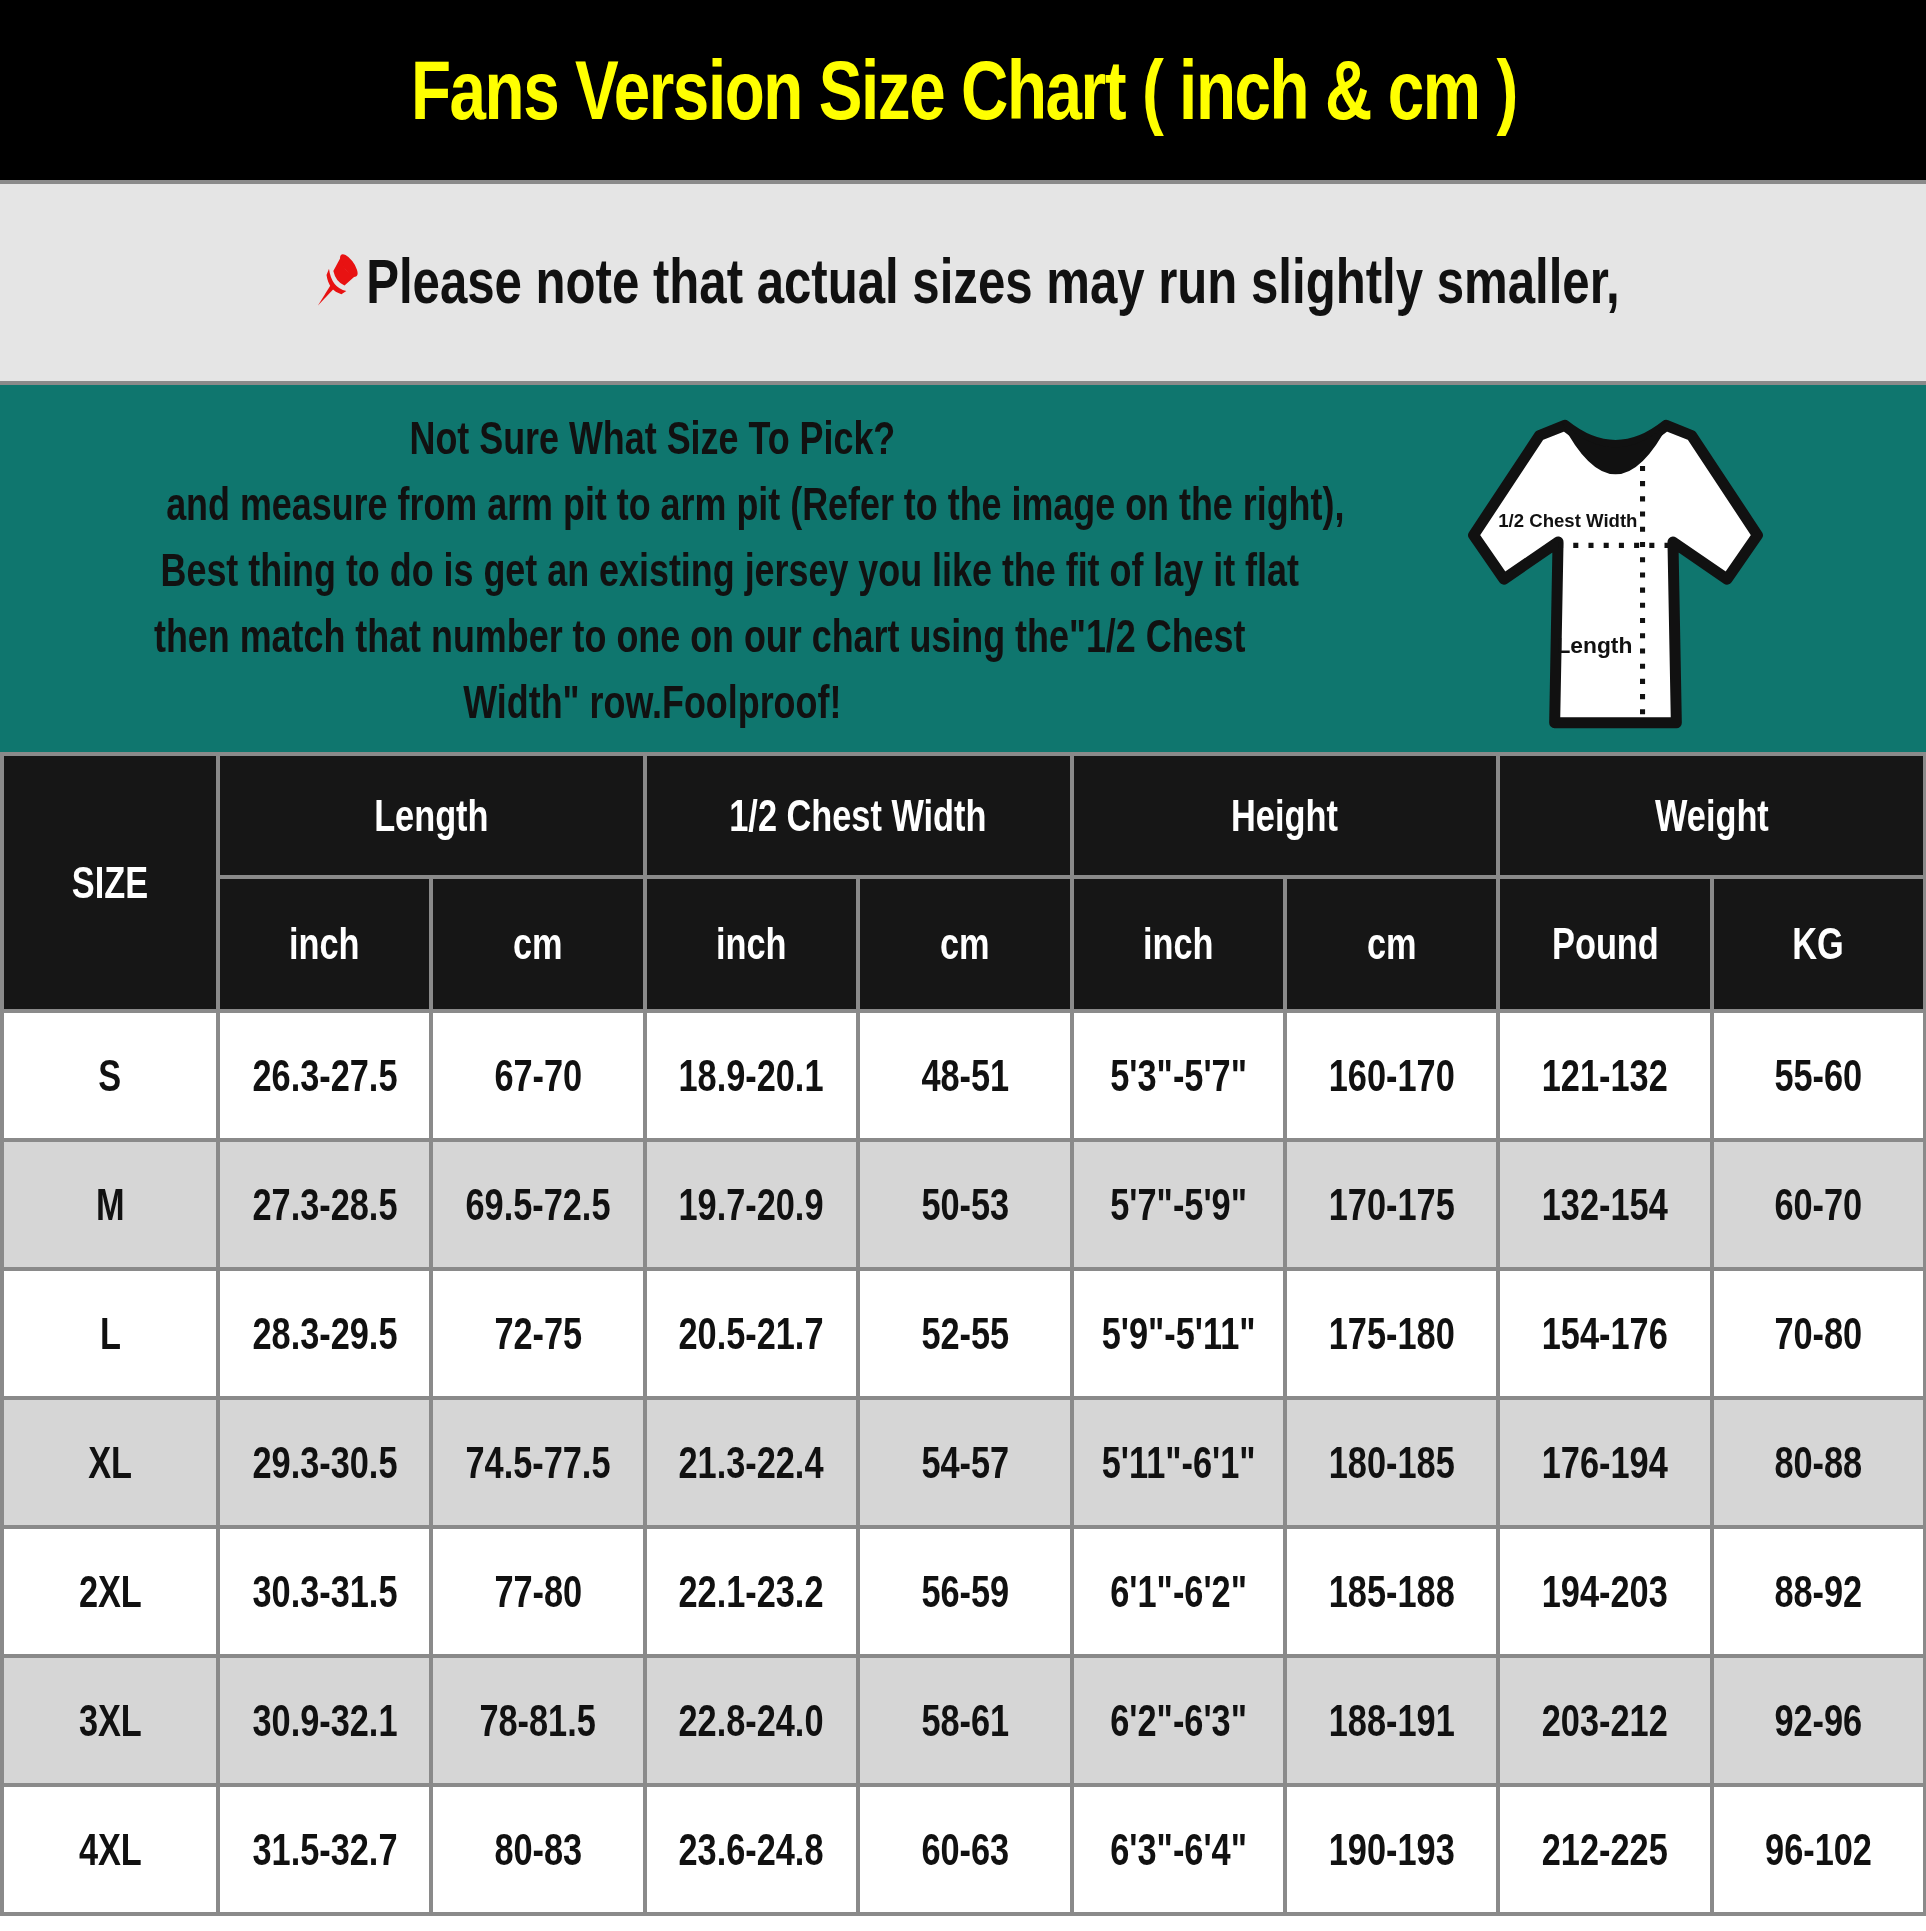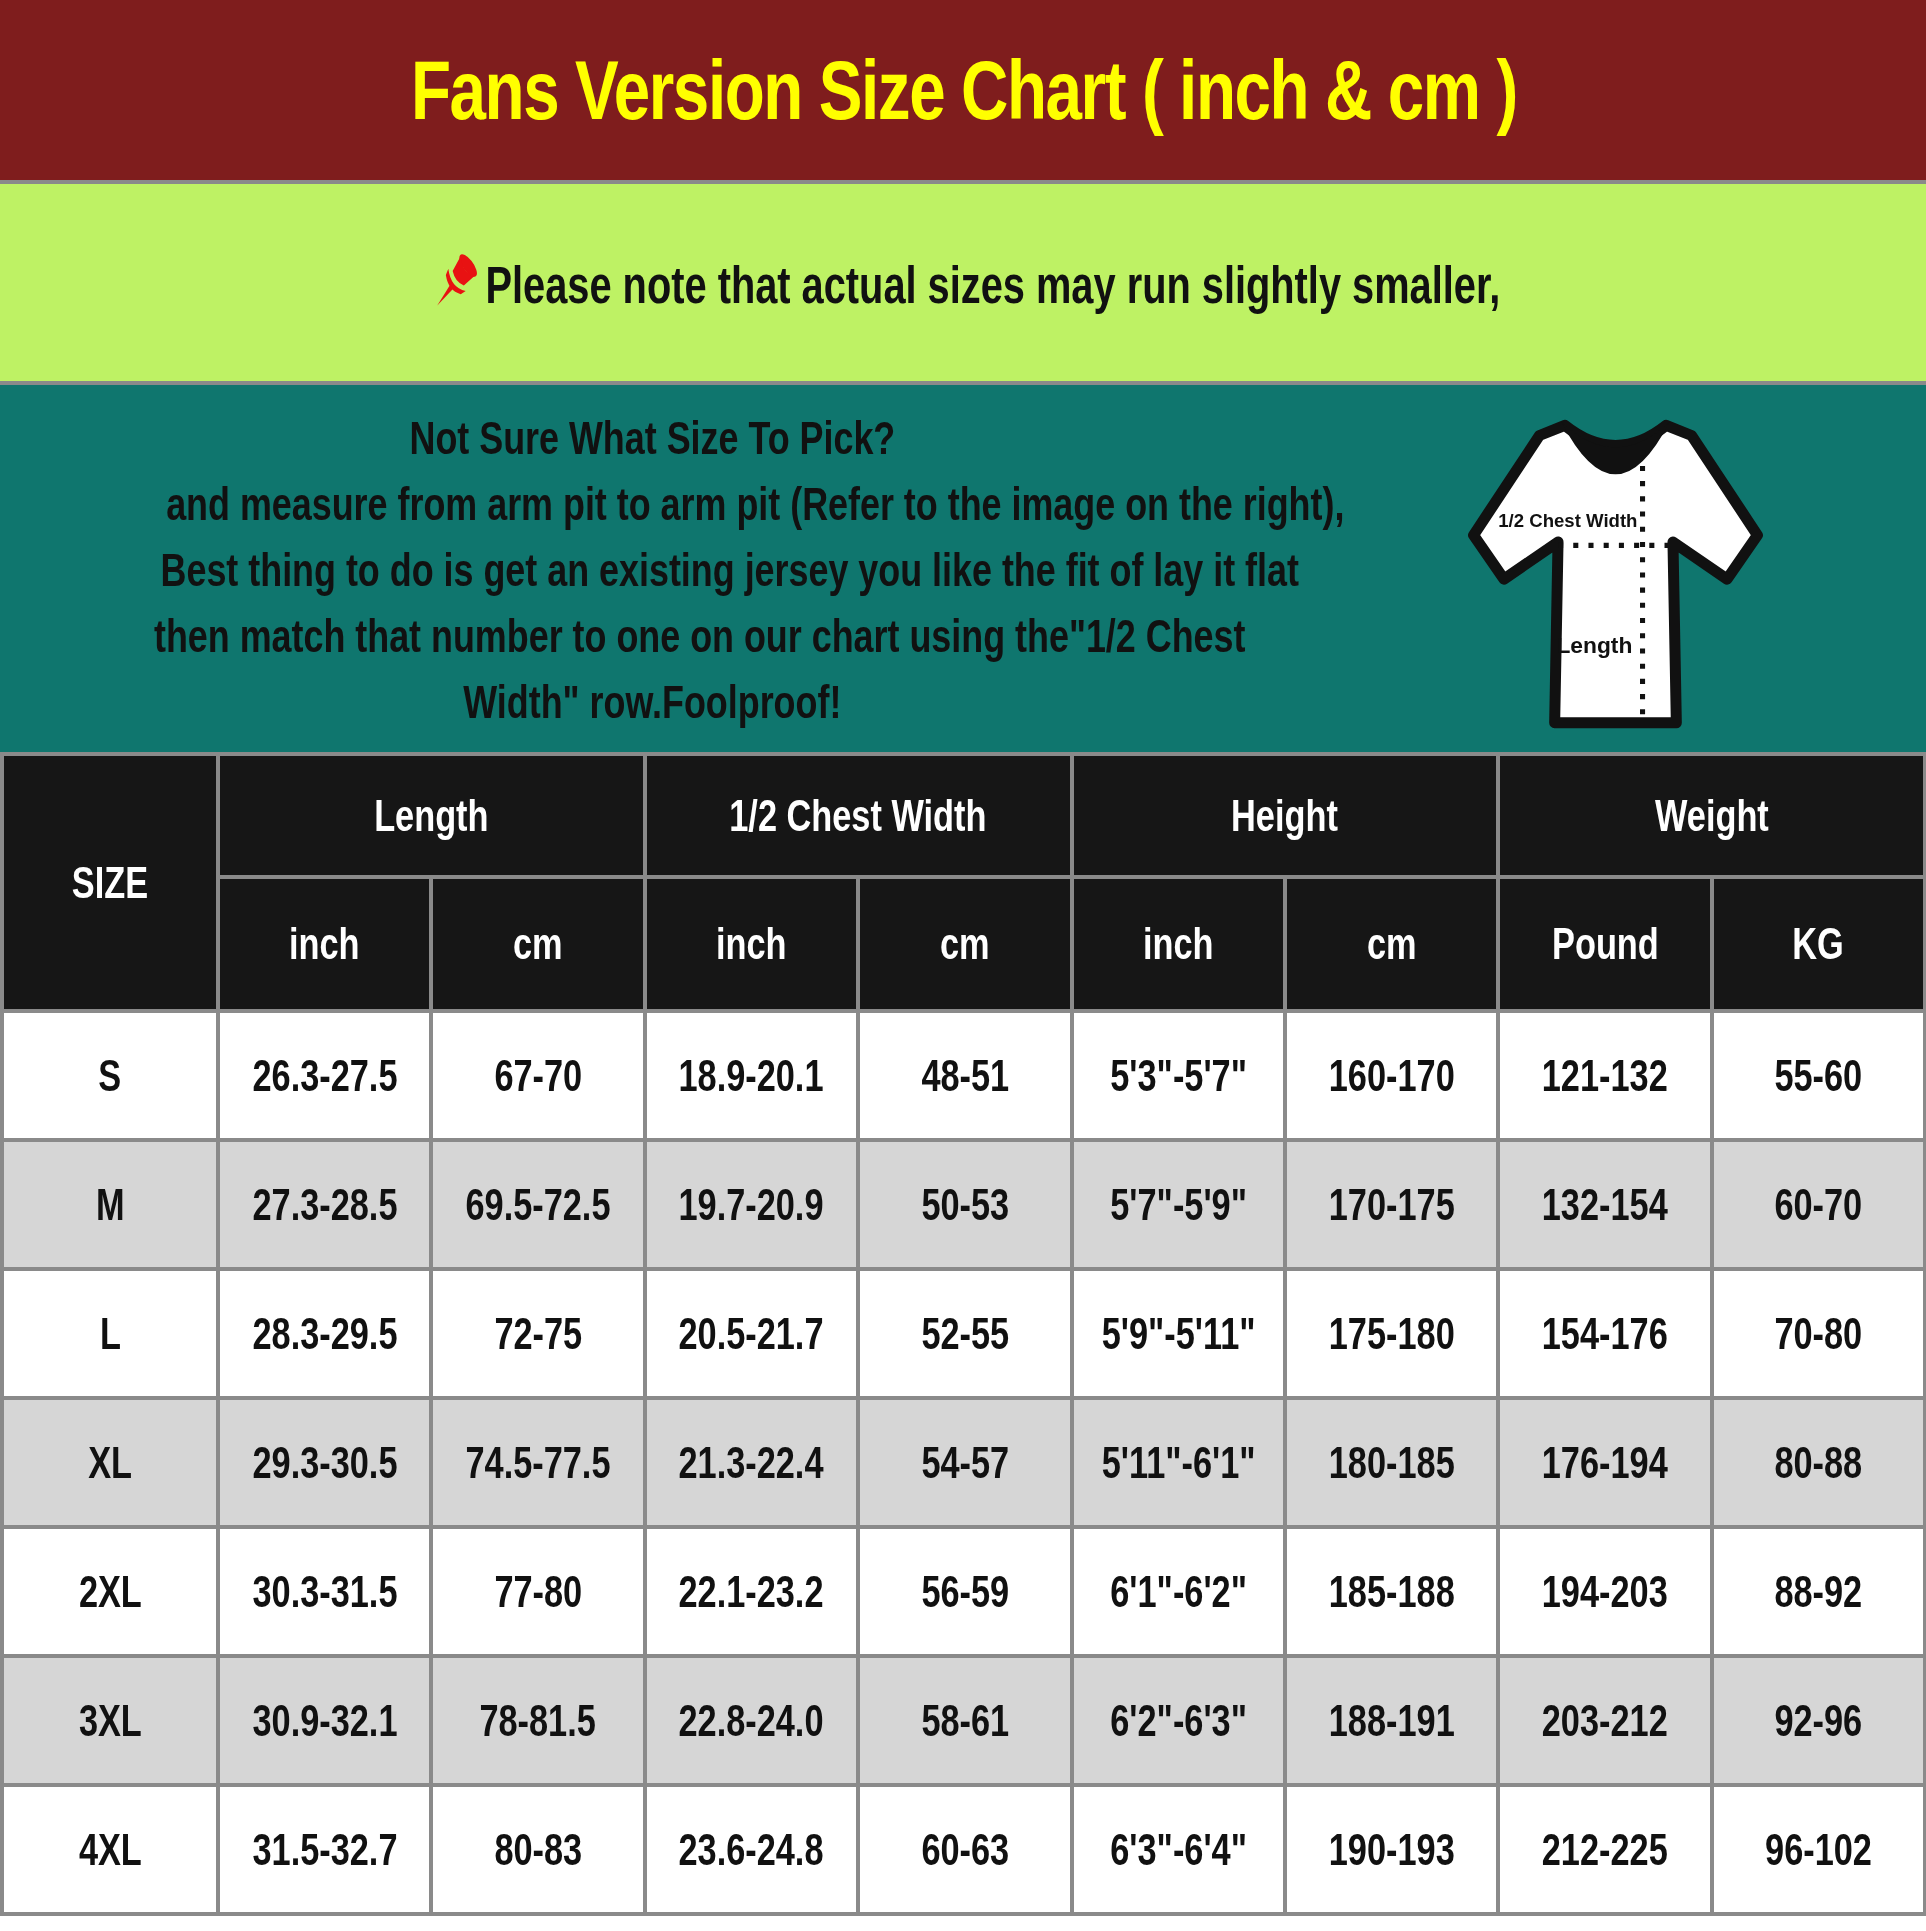--- a/index.html
+++ b/index.html
@@ -3,29 +3,29 @@
 <meta charset="utf-8">
 <style>
   html,body{margin:0;padding:0;}
   body{
     width:1927px;height:1931px;overflow:hidden;background:#ffffff;
     font-family:"Liberation Sans","DejaVu Sans",sans-serif;font-weight:bold;color:#111;
   }
   .cx{display:inline-block;transform:scaleX(.78);transform-origin:center;white-space:nowrap;}
   
   .title-bar{
-    height:180px;background:#7f1d1d;border-bottom:4.6px solid #8a8a8a;
+    height:180px;background:#000000;border-bottom:4.6px solid #8a8a8a;
     display:flex;align-items:center;justify-content:center;
   }
   .title-bar .t{color:#ffff00;font-size:84px;letter-spacing:-1.8px;}
   
   .note{
-    height:197px;background:#bef264;border-bottom:4.6px solid #8a8a8a;
+    height:197px;background:#e5e5e5;border-bottom:4.6px solid #8a8a8a;
     display:flex;flex-direction:column;align-items:center;justify-content:center;
-    font-size:51px;line-height:1.0;
+    font-size:63px;line-height:1.0;
   }
   .note-line{margin:13px 0;}
   .red{color:#ff0000;}
   .pin{width:72px;height:72px;vertical-align:-16.5px;margin-right:3.7px;}
   .arrow{width:27.5px;height:48px;vertical-align:-5.5px;margin-left:22px;}
   
   .instr{height:367px;display:flex;background:#0f766e;}
   .instr-left{width:1304px;text-align:center;font-size:46px;padding-top:20px;}
   .instr-left .line{line-height:66px;}
   .instr-right{flex:1;display:flex;align-items:center;justify-content:center;}

